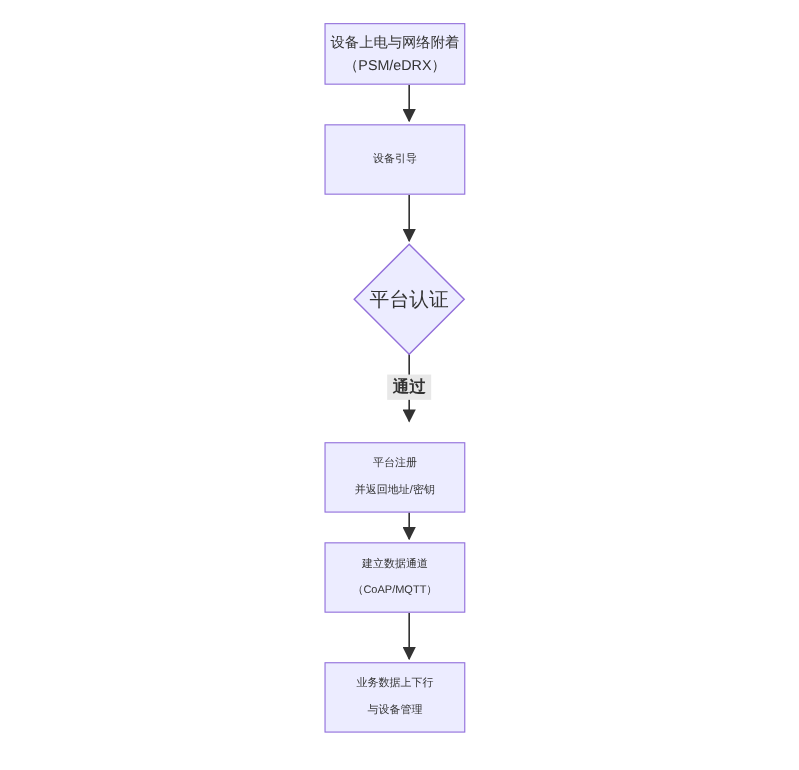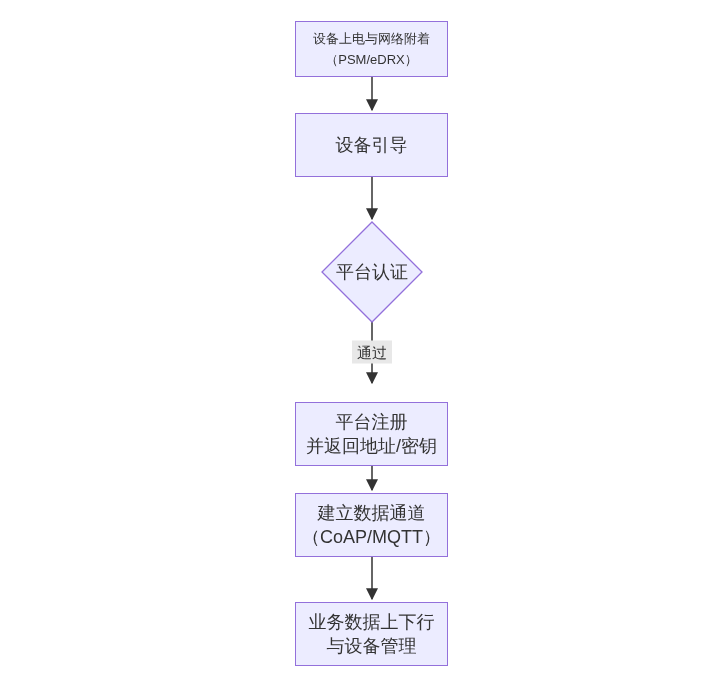--- a/index.html
+++ b/index.html
@@ -32,32 +32,32 @@
     fill: var(--node-fill, #ececff);
     stroke: var(--node-border, #9370db);
     stroke-width: 1.3;
   }
   .arrowhead {
     fill: var(--edge-color, #333333);
   }
   .node {
     position: absolute;
     left: 295px;
-    width: 153px;
+    width: 128px;
     box-sizing: border-box;
     background: var(--node-fill, #ececff);
     border: 1px solid var(--node-border, #9370db);
     display: flex;
     flex-direction: column;
     align-items: center;
     justify-content: center;
     text-align: center;
   }
   .node .line {
-    font-size: 18px;
+    font-size: 10px;
     line-height: 24px;
     white-space: nowrap;
   }
   .node.small .line {
     font-size: 13px;
     line-height: 21px;
   }
   .diamond-label {
     position: absolute;
     left: 322px;
@@ -73,20 +73,21 @@
   .edge-label {
     position: absolute;
     left: 372px;
     top: 352px;
     transform: translate(-50%, -50%);
     background: var(--edge-label-bg, #e8e8e8);
     padding: 2px 5px;
     font-size: 15px;
     line-height: 19px;
     white-space: nowrap;
+    font-weight: bold;
   }
 </style>
 </head>
 <body>
 
 <div class="canvas">
 
   <svg class="edges" width="726" height="700" viewBox="0 0 726 700">
     <defs>
       <marker id="arrowhead" viewBox="0 0 10 10" refX="9" refY="5" markerWidth="8" markerHeight="8" orient="auto-start-reverse">

